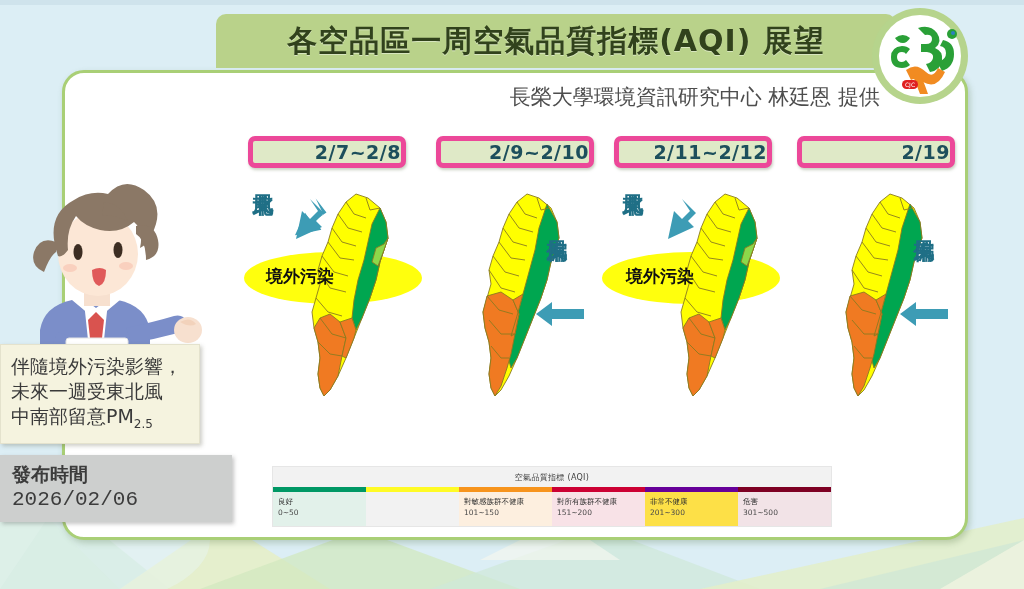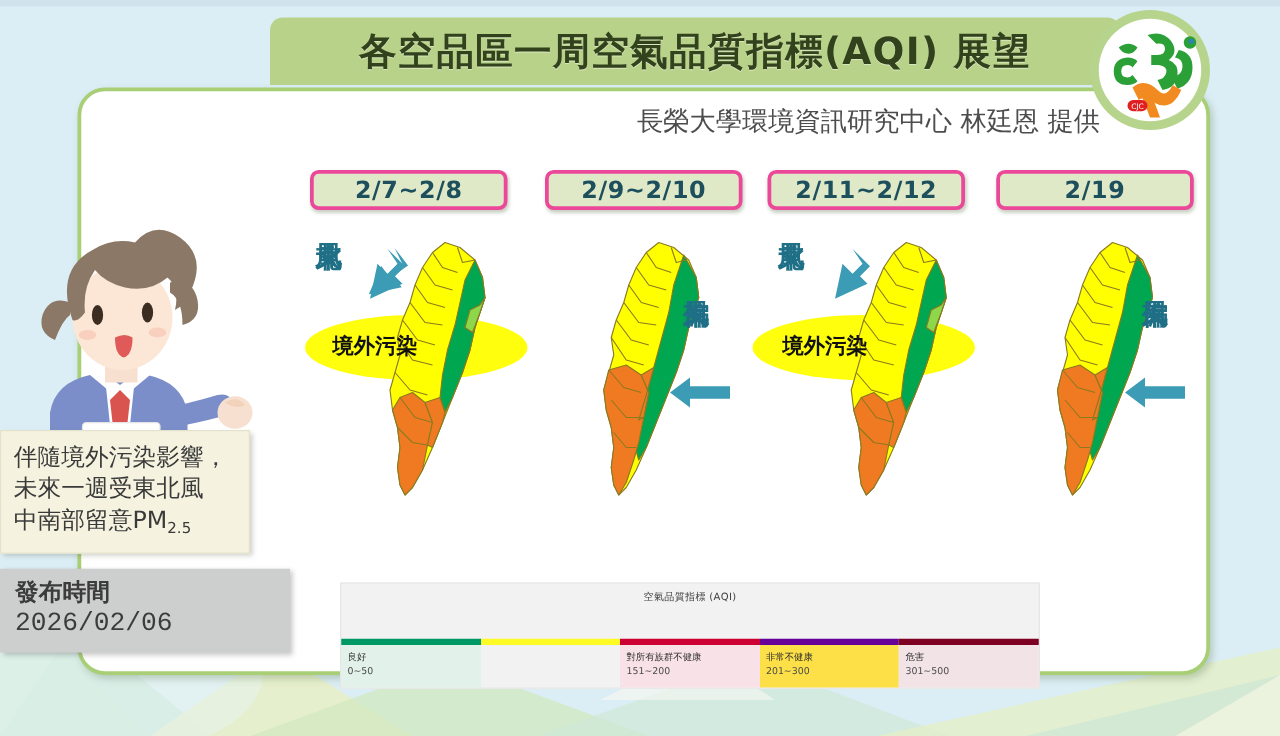--- a/index.html
+++ b/index.html
@@ -34,23 +34,23 @@
     position:absolute; left:430px; top:80px; width:450px; height:34px;
     display:flex; align-items:center; justify-content:flex-end;
     color:#4d4d4d; font-size:21px; z-index:4;
   }
   
   .logo-wrap { position:absolute; left:868px; top:6px; width:104px; height:100px; z-index:6; }
   
   .chips { position:absolute; left:248px; top:136px; width:712px; height:34px; z-index:4; }
   .chip {
     position:absolute; top:0; height:32px; background:#dfe9c7;
-    border-radius:7px; border:3px solid #ec4899;
+    border-radius:7px; border:5px solid #ec4899;
     box-shadow:1px 2px 3px rgba(100,120,80,.35);
-    display:flex; align-items:center; justify-content:center;
+    display:flex; align-items:center; justify-content:flex-end;
   }
   .chip span { color:#1d4f5c; font-size:19px; font-weight:bold; letter-spacing:.5px; }
   
   .map-panel { position:absolute; z-index:4; }
   .ellipse {
     position:absolute; background:#ffff00; border-radius:50%;
     z-index:3; opacity:.95;
   }
   .ellipse-label {
     position:absolute; z-index:6; color:#111; font-size:17px; font-weight:bold;
@@ -86,21 +86,21 @@
   
   .legend {
     position:absolute; left:272px; top:466px; width:560px; z-index:5;
     background:#f2f2f2; border:1px solid #e6e6e6;
   }
   .legend-title {
     text-align:center; font-size:8px; color:#3f3f3f; padding:5px 0 4px 0;
     letter-spacing:.3px;
   }
   .legend-row { display:flex; width:100%; }
-  .legend-cell { flex:1 1 0; min-width:0;margin-top:24px; }
+  .legend-cell { flex:1 1 0; min-width:0; }
   .legend-bar { height:5px; width:100%; }
   .legend-body { padding:4px 5px 6px 5px; height:34px; }
   .legend-name { font-size:7.5px; color:#2d2d2d; line-height:1.5; white-space:nowrap; }
   .legend-range { font-size:7.5px; color:#4a4a4a; line-height:1.5; }
 </style>
 </head>
 <body>
 
 <div class="bg">
   <div class="bg-top-strip"></div>
@@ -338,20 +338,27 @@
       <div class="legend-bar" style="background:#009865"></div>
       <div class="legend-body" style="background:#e2f1ea">
         <div class="legend-name">良好</div>
         <div class="legend-range">0~50</div>
       </div>
     </div>
     <div class="legend-cell">
       <div class="legend-bar" style="background:#fffb26"></div>
     </div>
     <div class="legend-cell">
+      <div class="legend-bar" style="background:#f7941d"></div>
+      <div class="legend-body" style="background:#fdefdf">
+        <div class="legend-name">對敏感族群不健康</div>
+        <div class="legend-range">101~150</div>
+      </div>
+    </div>
+    <div class="legend-cell">
       <div class="legend-bar" style="background:#cc0033"></div>
       <div class="legend-body" style="background:#f8e2e7">
         <div class="legend-name">對所有族群不健康</div>
         <div class="legend-range">151~200</div>
       </div>
     </div>
     <div class="legend-cell">
       <div class="legend-bar" style="background:#660099"></div>
       <div class="legend-body" style="background:#fde047">
         <div class="legend-name">非常不健康</div>

